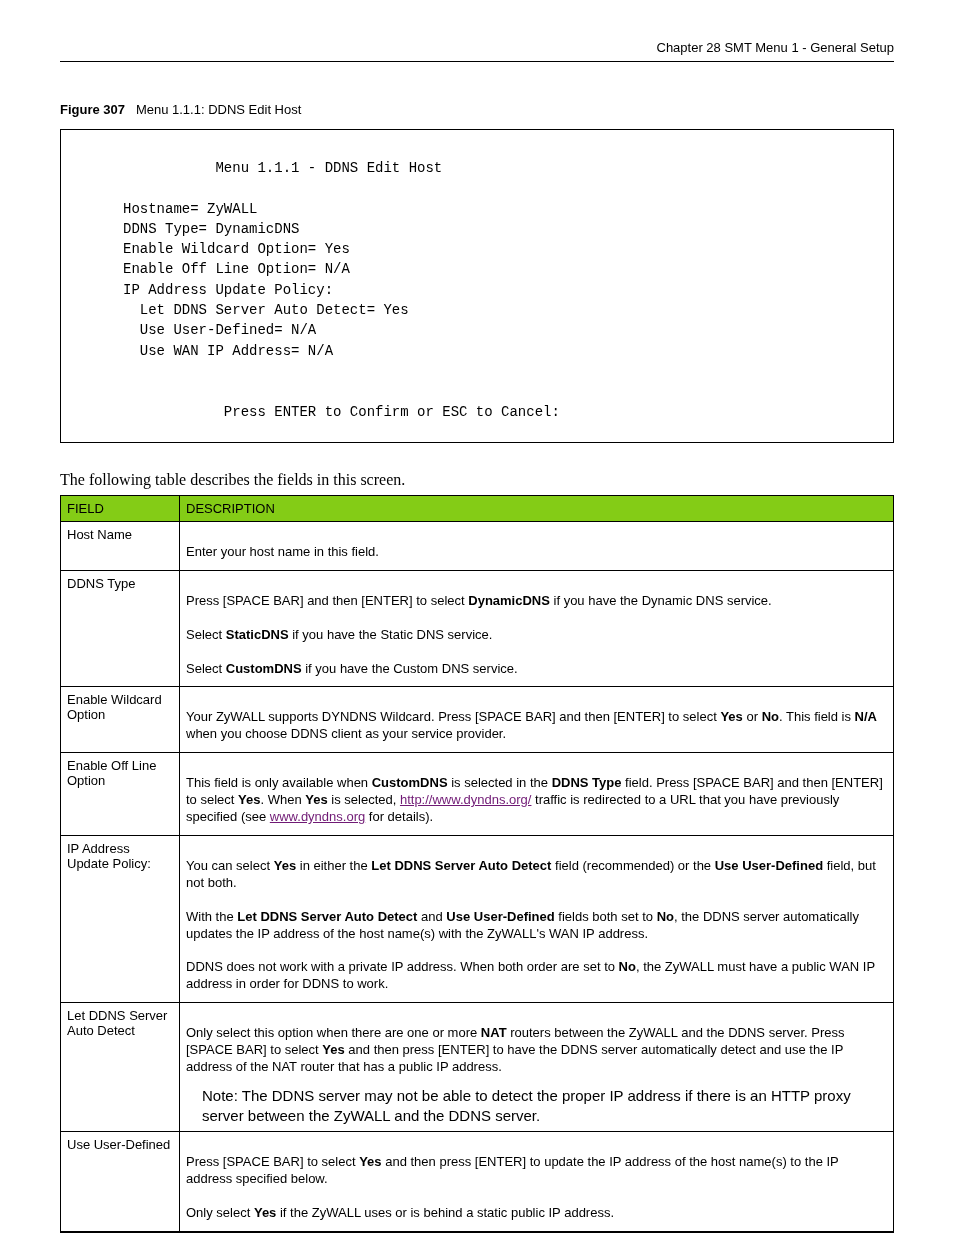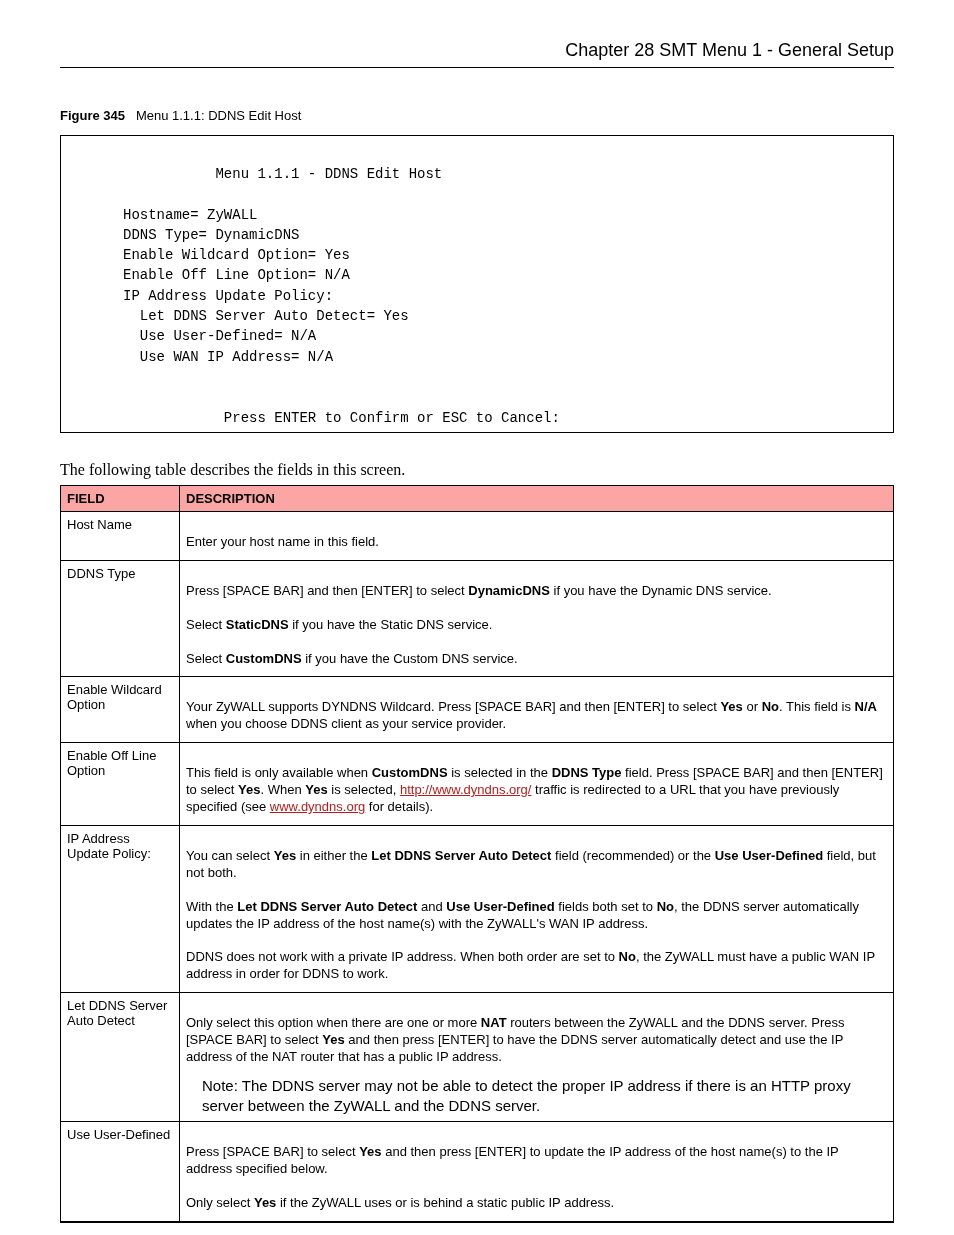--- a/index.html
+++ b/index.html
@@ -12,33 +12,33 @@
   }
   .page {
     width: 834px;
     margin: 0 auto;
   }
   .header-line {
     border-bottom: 1.5px solid #000;
     padding-bottom: 6px;
     margin-bottom: 40px;
     text-align: right;
-    font-size: 18px;
+    font-size: 13px;
   }
   .figure-caption {
     font-size: 13px;
     margin: 0 0 12px 0;
   }
   .figure-caption b { font-weight: bold; }
   .terminal-box {
     border: 1.5px solid #000;
     font-family: "Courier New", Courier, monospace;
     font-size: 14px;
     line-height: 1.45;
-    padding: 28px 20px 4px 20px;
+    padding: 28px 20px 20px 20px;
     white-space: pre;
     margin-bottom: 28px;
   }
   .body-text {
     font-family: "Times New Roman", Times, serif;
     font-size: 16px;
     margin: 8px 0 6px 0;
   }
   .table-caption {
     font-size: 13px;
@@ -49,54 +49,54 @@
     width: 100%;
     font-size: 13px;
   }
   table.fields th, table.fields td {
     border: 1px solid #000;
     padding: 5px 6px;
     vertical-align: top;
     text-align: left;
   }
   table.fields th {
-    background: #fca5a5;
-    font-weight: bold;
+    background: #84cc16;
+    font-weight: normal;
   }
   table.fields td.fieldcol {
     width: 106px;
   }
   .note-block {
     font-size: 15px;
     font-family: Arial, Helvetica, sans-serif;
     margin-top: 10px;
     line-height: 1.35;
     margin-left: 16px;
   }
   .note-block .note-label { display:inline; }
-  a.link { color: #b91c1c; text-decoration: underline; }
+  a.link { color: #701a75; text-decoration: underline; }
   .footer {
     display: flex;
     justify-content: space-between;
     align-items: flex-end;
     border-top: 1.5px solid #000;
     padding-top: 12px;
   }
   .footer-left { font-size: 13px; }
   .footer-right { font-size: 39px; font-weight: bold; }
   .para { margin: 17px 0 4px 0; line-height: 1.3; }
 </style>
 </head>
 <body>
 <div class="page">
 
 <div class="header-line">Chapter 28 SMT Menu 1 - General Setup</div>
 
 <p class="figure-caption">
-  <b>Figure 345</b>&nbsp;&nbsp;&nbsp;<span>Menu 1.1.1: DDNS Edit Host</span>
+  <b>Figure 307</b>&nbsp;&nbsp;&nbsp;<span>Menu 1.1.1: DDNS Edit Host</span>
 </p>
 
 <div class="terminal-box"><span>                Menu 1.1.1 - DDNS Edit Host</span>
 
 <span>     Hostname= ZyWALL</span>
 <span>     DDNS Type= DynamicDNS</span>
 <span>     Enable Wildcard Option= Yes</span>
 <span>     Enable Off Line Option= N/A</span>
 <span>     IP Address Update Policy:</span>
 <span>       Let DDNS Server Auto Detect= Yes</span>

